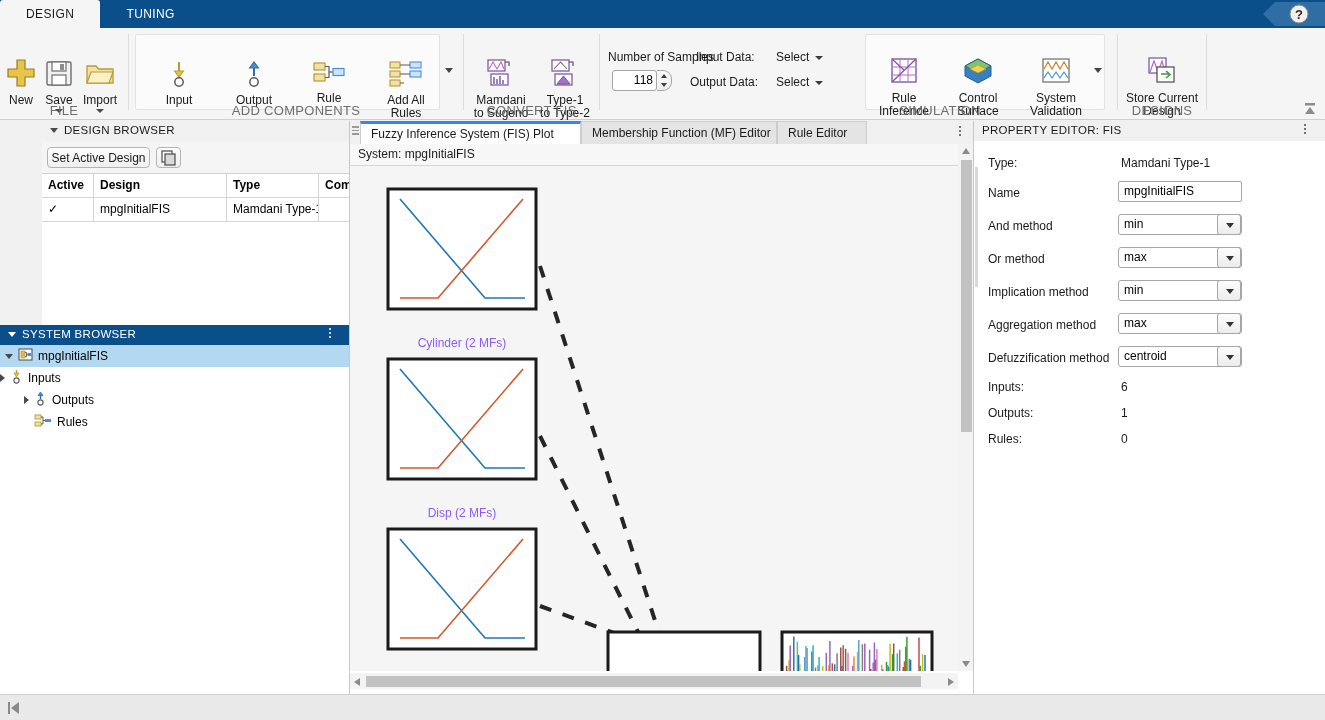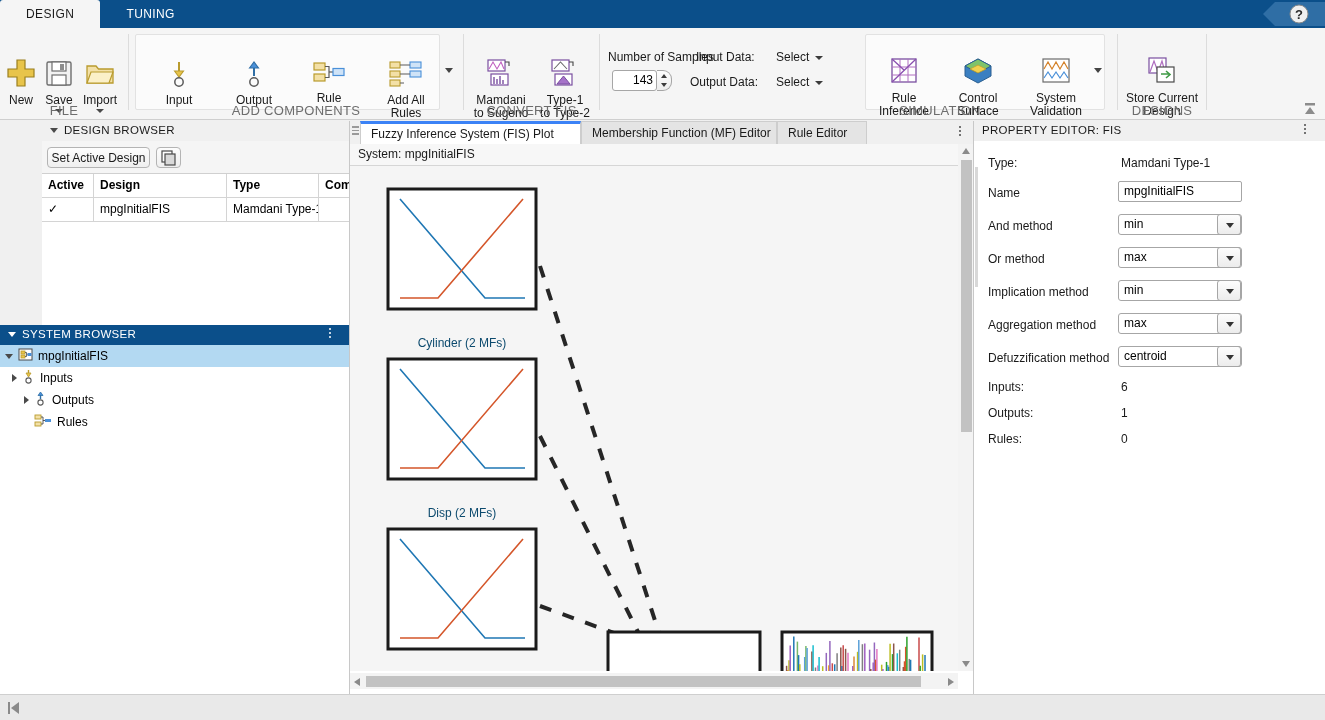--- a/index.html
+++ b/index.html
@@ -176,21 +176,21 @@
   }
   #canvas {
     position:absolute; left:0; top:45px; width:608px; height:505px;
     background:#f5f5f5; overflow:hidden;
   }
   .vscroll { position:absolute; right:0; top:23px; width:16px; height:527px; background:#f3f3f3; }
   .hscroll { position:absolute; left:0; bottom:5px; width:608px; height:16px; background:#f3f3f3; }
   .sb-thumb { position:absolute; background:#c2c2c2; }
   .sb-arrow { position:absolute; width:0;height:0; }
   .fislabel {
-    position:absolute; text-align:center; font-size:12px; color:#0c4a6e;
+    position:absolute; text-align:center; font-size:12px; color:#8b5cf6;
     white-space:nowrap;
   }
 
   
   #propEditor { position:absolute; left:974px; top:121px; width:351px; height:573px; background:#8b5cf6; }
   .pe-body { position:absolute; left:0; top:20px; width:351px; height:553px; background:#fff; }
   .pe-lbl { position:absolute; font-size:12px; color:#1a1a1a; white-space:nowrap; }
   .pe-val { position:absolute; font-size:12px; color:#1a1a1a; }
   .pe-input {
     position:absolute; border:1px solid #a6a6a6; background:#fff;
@@ -360,21 +360,21 @@
         </span>
         <span class="cap">Type-1</span>
         <span class="cap">to Type-2</span>
       </div>
       <div class="glabel">CONVERT FIS</div>
     </div>
     <div class="gsep" style="left:599px;"></div>
 
     <div class="rib-group" style="left:600px; width:517px;">
       <div class="lbl" style="left:8px; top:22px;">Number of Samples</div>
-      <div class="numbox" style="left:12px; top:42px; width:45px; height:21px;">143</div>
+      <div class="numbox" style="left:12px; top:42px; width:45px; height:21px;">118</div>
       <div class="spinner" style="left:57px; top:42px; height:21px;">
         <i class="up"></i>
           <i class="dn"></i>
       </div>
 
       <div class="lbl" style="left:96px; top:22px;">Input Data:</div>
       <div class="selbtn" style="left:176px; top:22px;">
         <span>Select</span><i class="tri"></i>
       </div>
       <div class="lbl" style="left:90px; top:47px;">Output Data:</div>
@@ -515,21 +515,21 @@
             <rect x="1" y="1" width="13" height="11" fill="#fff" stroke="#4a4a4a" stroke-width="1"></rect>
             <rect x="3" y="3" width="4" height="3" fill="#e8c44a" stroke="#b99b2e" stroke-width=".8"></rect>
             <rect x="3" y="7" width="4" height="3" fill="#e8c44a" stroke="#b99b2e" stroke-width=".8"></rect>
             <rect x="9.5" y="5" width="4" height="3" fill="#4a90d9"></rect>
             <path d="M7,4.5 L8.5,4.5 L8.5,6.5 M7,8.5 L8.5,8.5 L8.5,6.5 L9.5,6.5" fill="none" stroke="#4a4a4a" stroke-width=".8"></path>
           </svg>
         </span>
         <span>mpgInitialFIS</span>
       </div>
 
-      <div class="tnode" style="margin-left:12px;">
+      <div class="tnode" style="">
         <i class="tw"></i>
         <span style="margin-right:5px;">
           <svg width="13" height="15" viewBox="0 0 13 15">
             <path d="M6.5,1 L6.5,5" stroke="#b99b2e" stroke-width="1.4"></path>
             <path d="M4,4 L6.5,8 L9,4 Z" fill="#e8c44a" stroke="#b99b2e" stroke-width=".8"></path>
             <circle cx="6.5" cy="11.5" r="2.6" fill="none" stroke="#5a5a5a" stroke-width="1.1"></circle>
           </svg>
         </span>
         <span>Inputs</span>
       </div>

